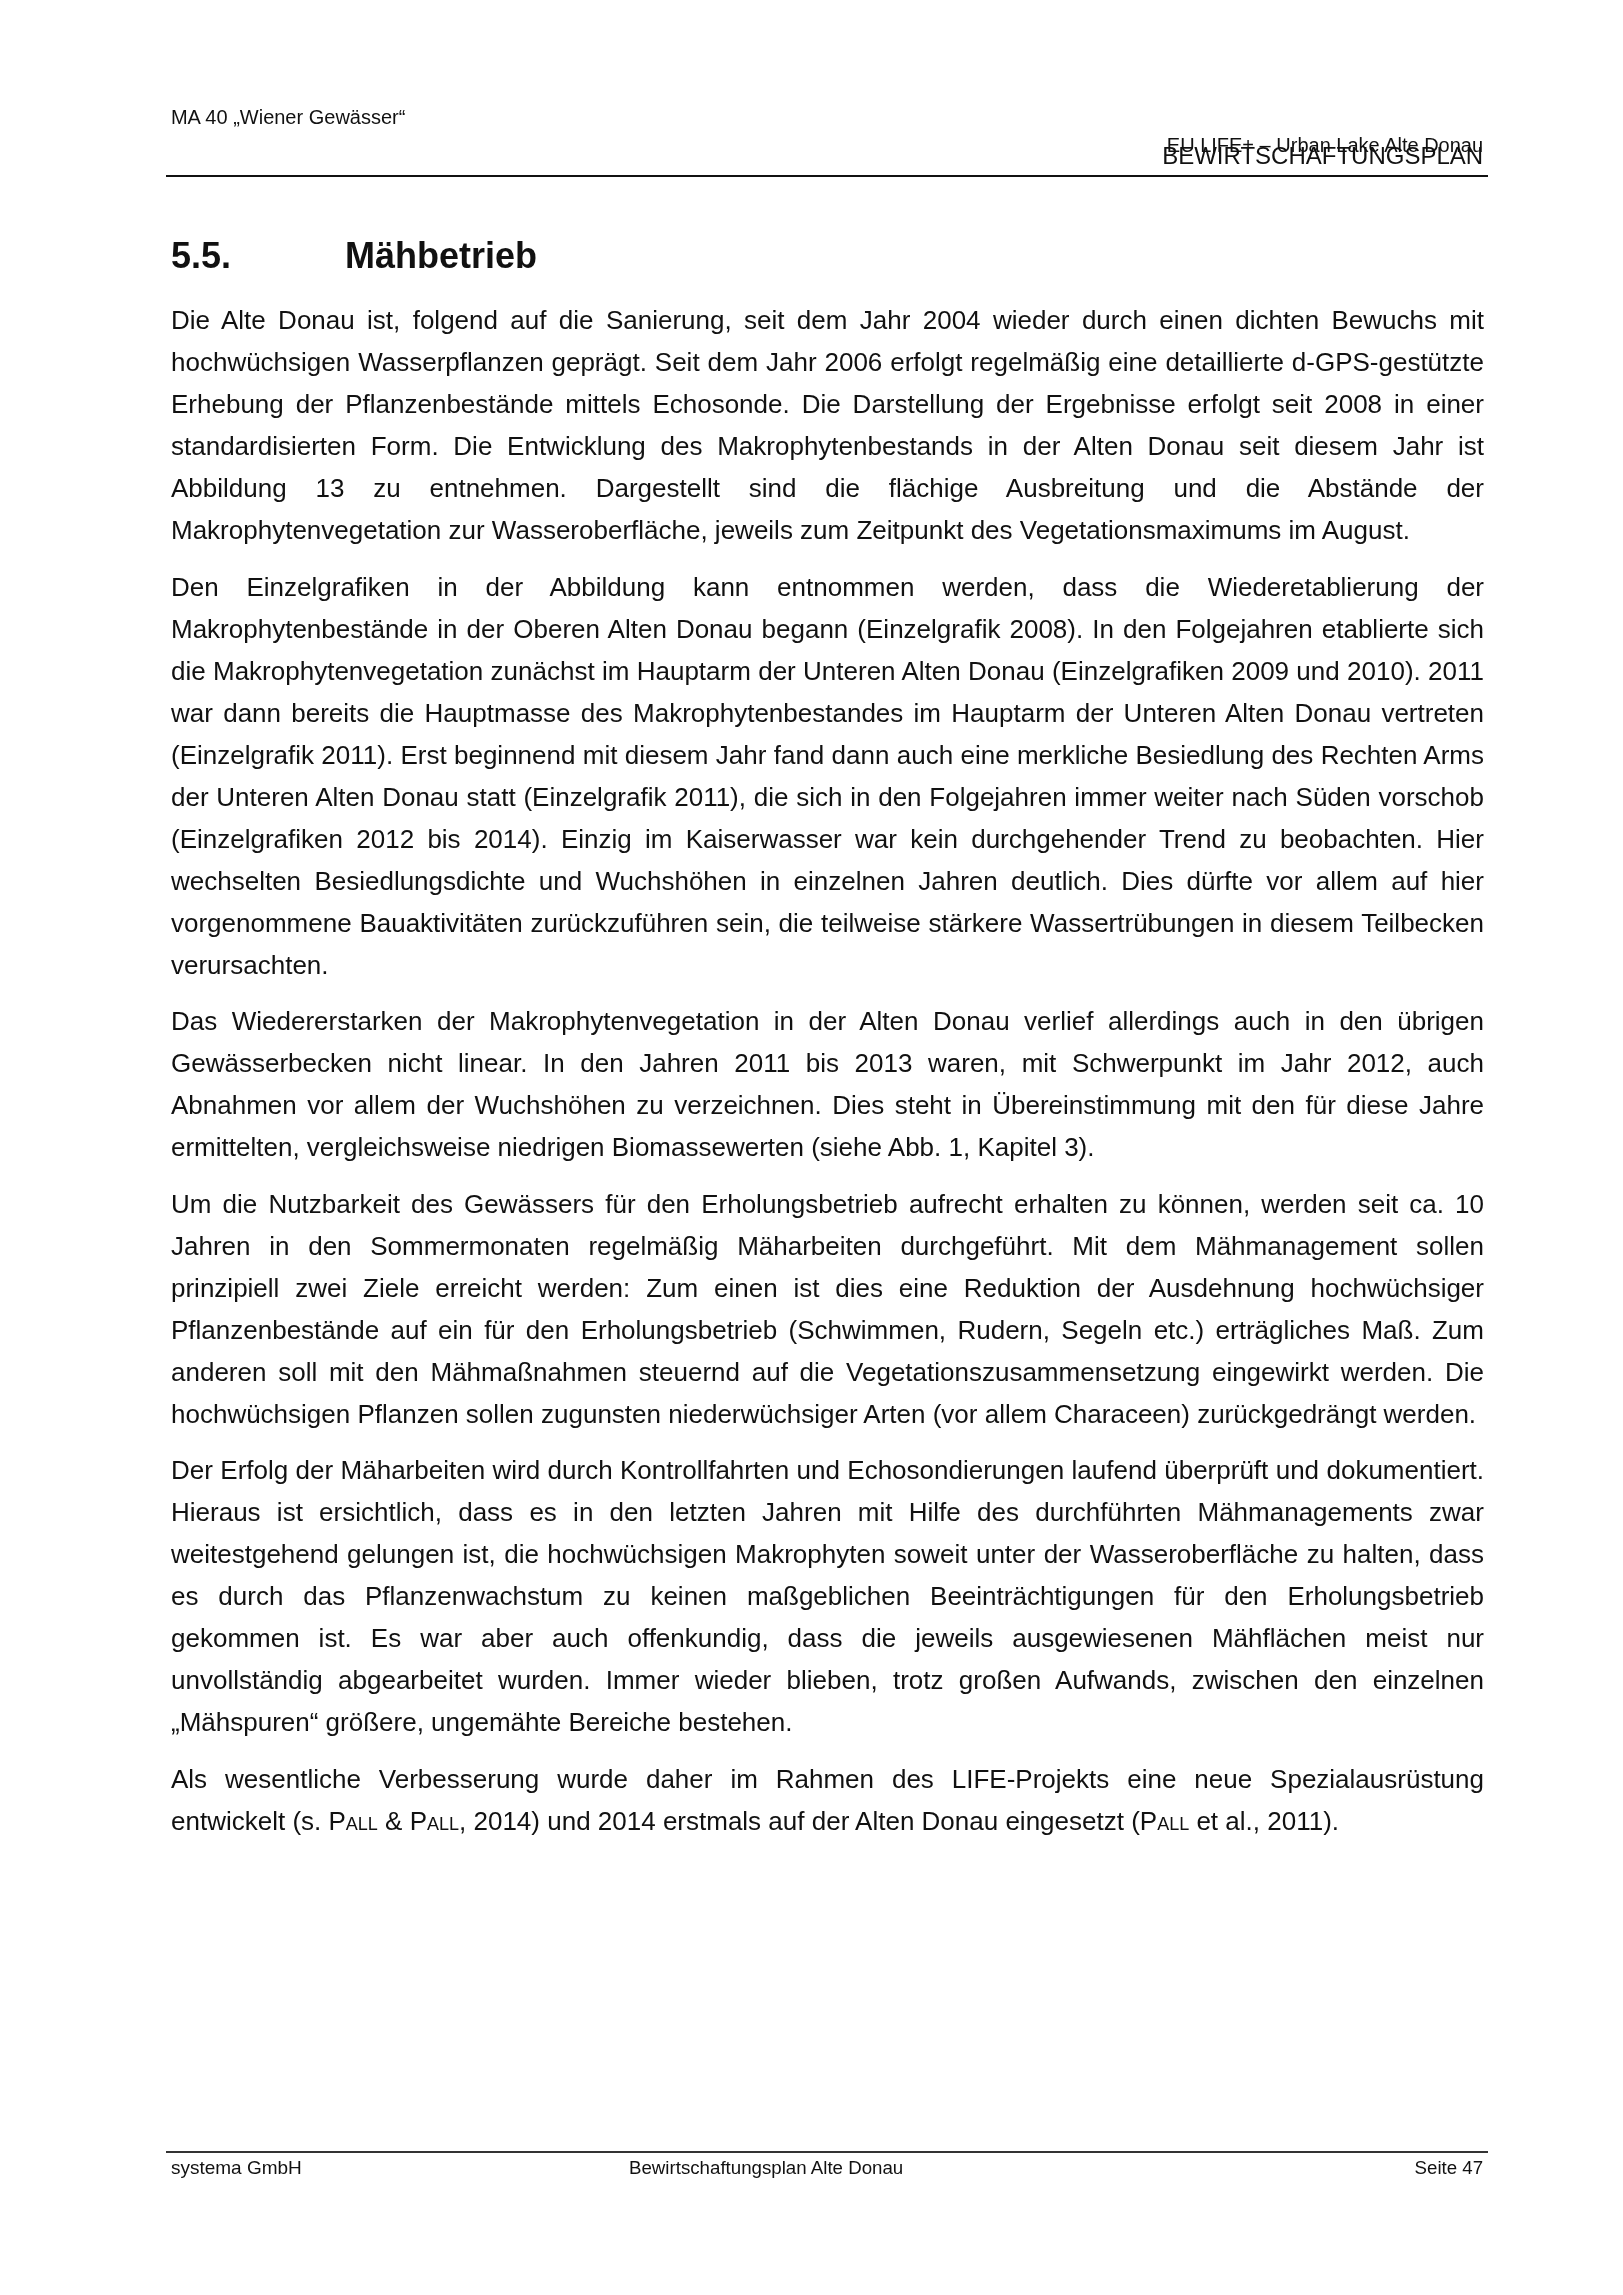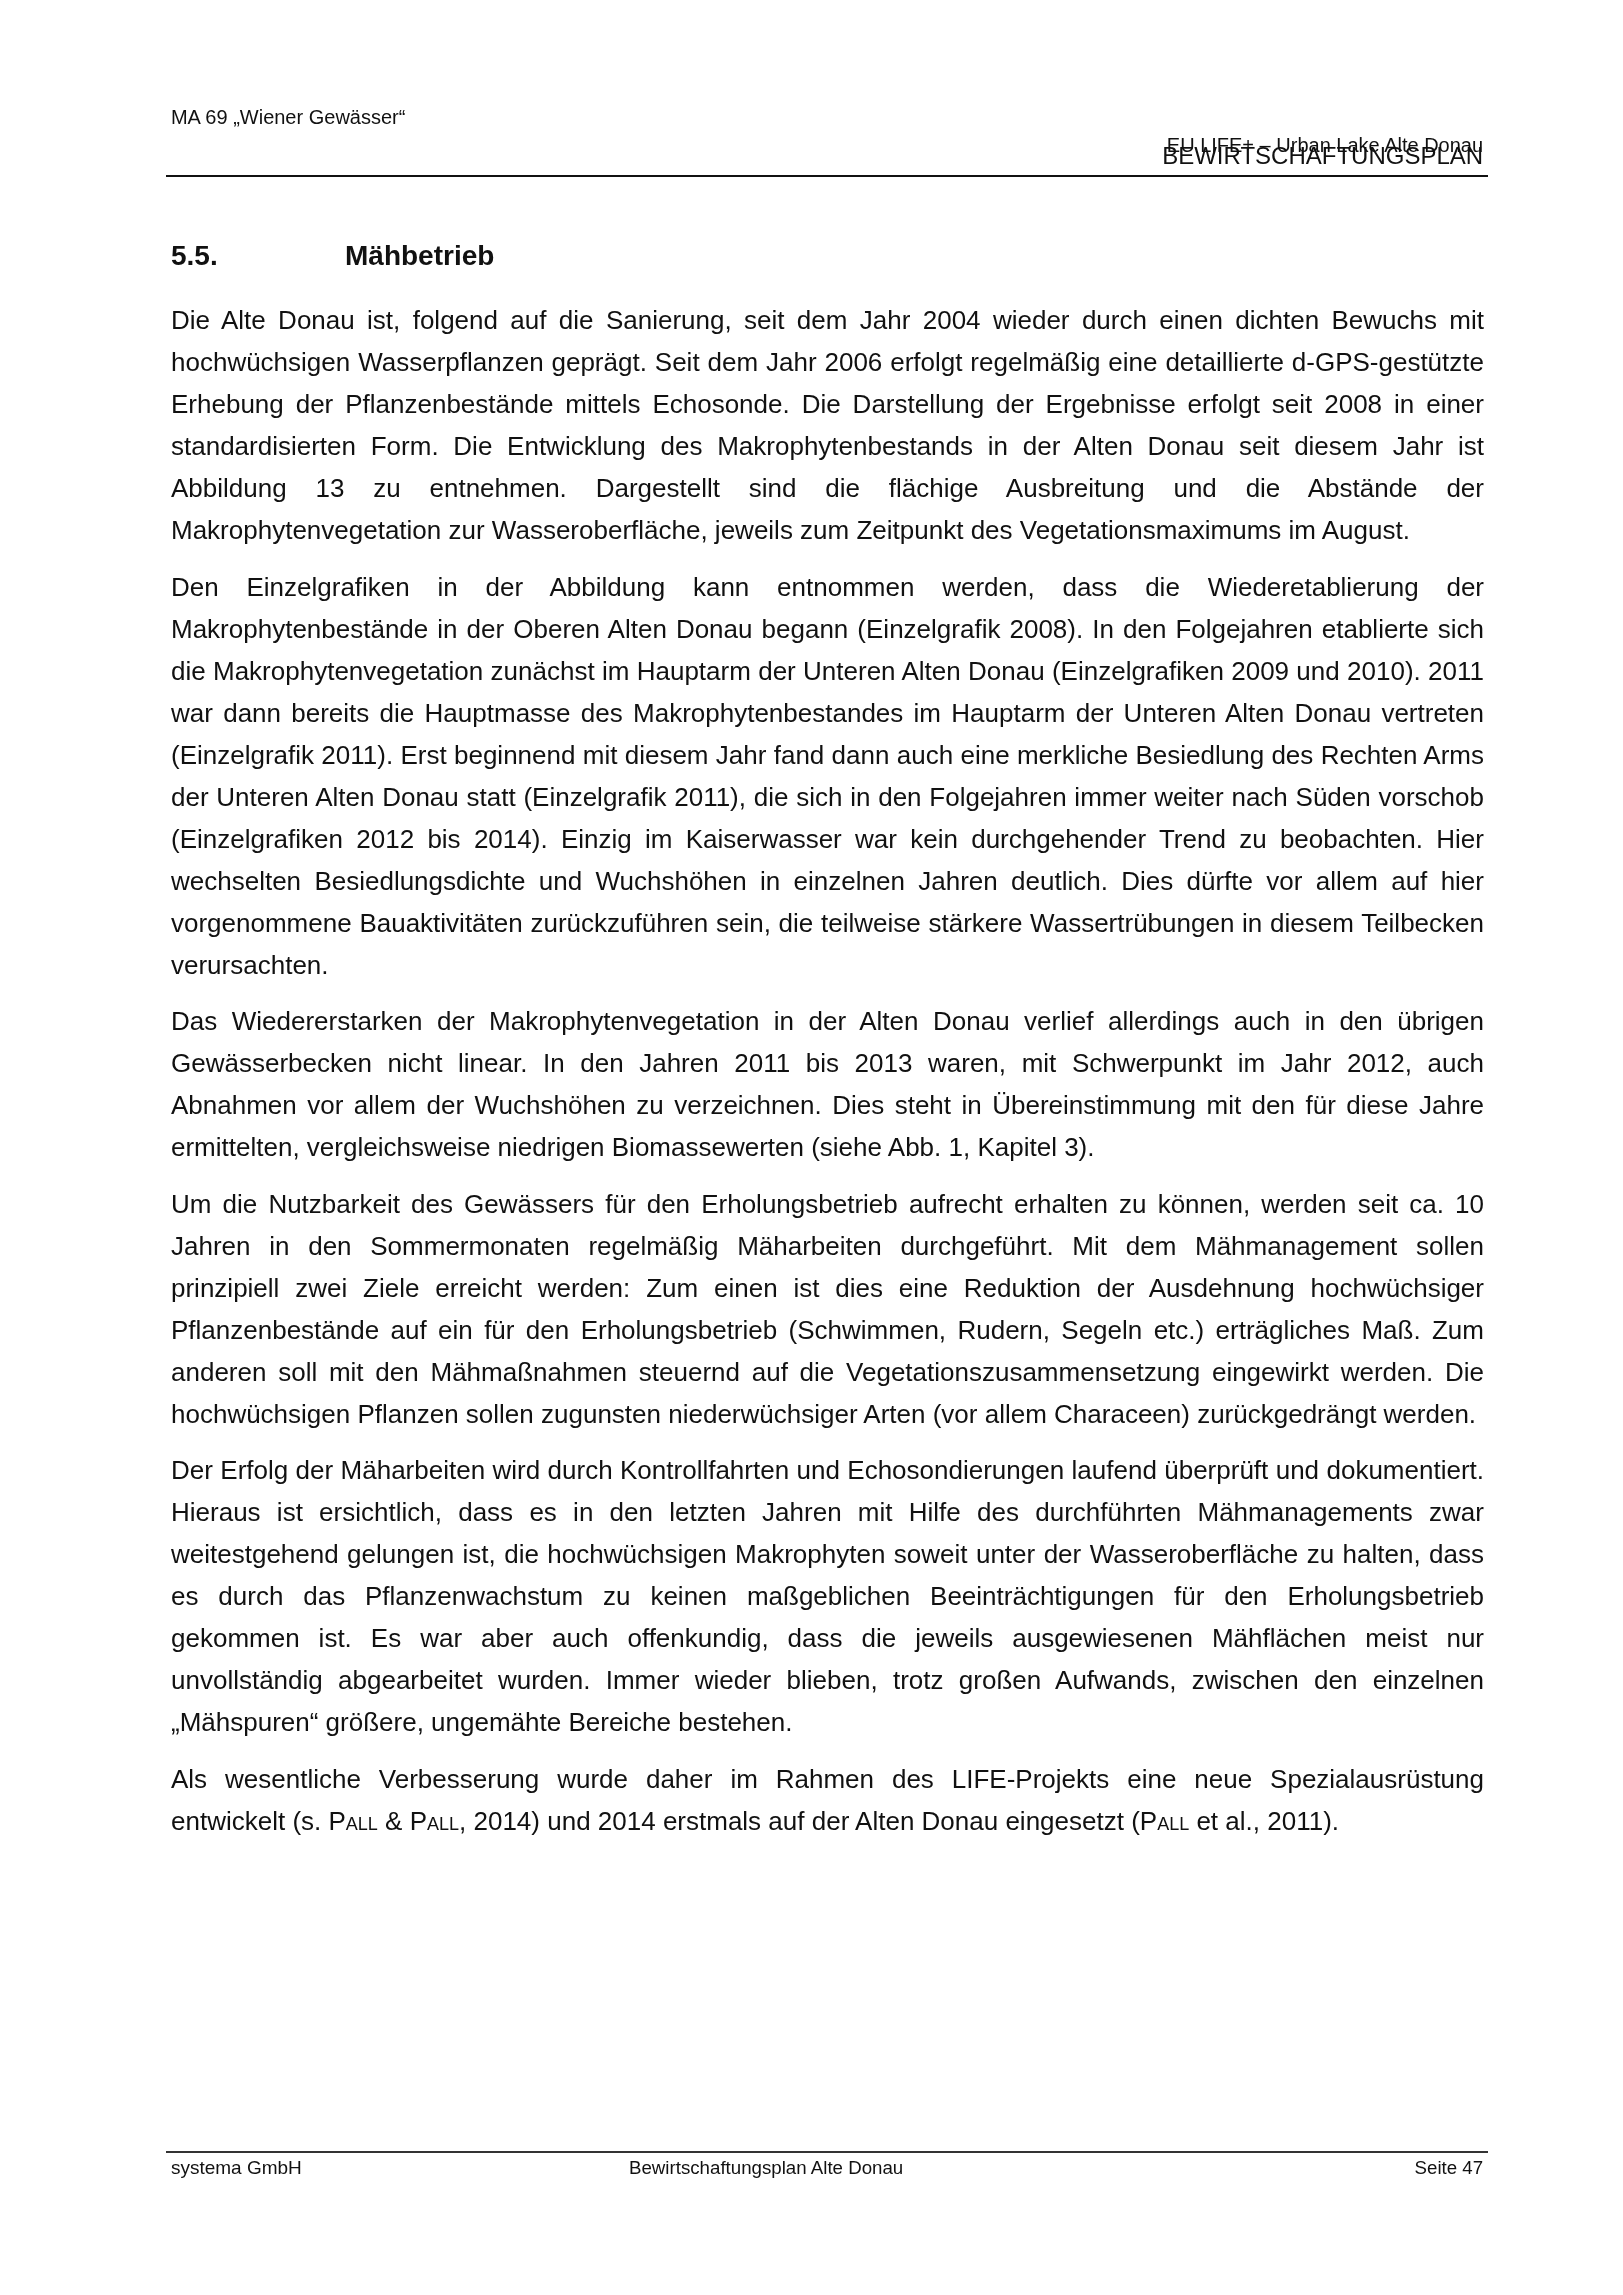--- a/index.html
+++ b/index.html
@@ -52,21 +52,21 @@
       left: 0;
       top: 175px;
       width: 1322px;
       height: 2.4px;
       background: #111111;
     }
     .section-heading {
       position: absolute;
       left: 171px;
       top: 235px;
-      font-size: 28px;
+      font-size: 36px;
       font-weight: bold;
       line-height: 41px;
       white-space: nowrap;
     }
     .section-number {
       display: inline-block;
       width: 174px;
     }
     .body-text {
       position: absolute;
@@ -121,21 +121,21 @@
       top: 4.9px;
       font-size: 18.7px;
       line-height: 23px;
       white-space: nowrap;
     }
   </style>
 </head>
 <body>
 
 <div class="page-header">
-  <div class="hdr-left">MA 69 „Wiener Gewässer“</div>
+  <div class="hdr-left">MA 40 „Wiener Gewässer“</div>
   <div class="hdr-right-1">EU LIFE+ – Urban Lake Alte Donau</div>
   <div class="hdr-right-2">BEWIRTSCHAFTUNGSPLAN</div>
   <div class="hdr-rule"></div>
 </div>
 
 <h2 class="section-heading" style="margin:0;">
   <span class="section-number">5.5.</span><span>Mähbetrieb</span>
 </h2>
 
 <div class="body-text">

